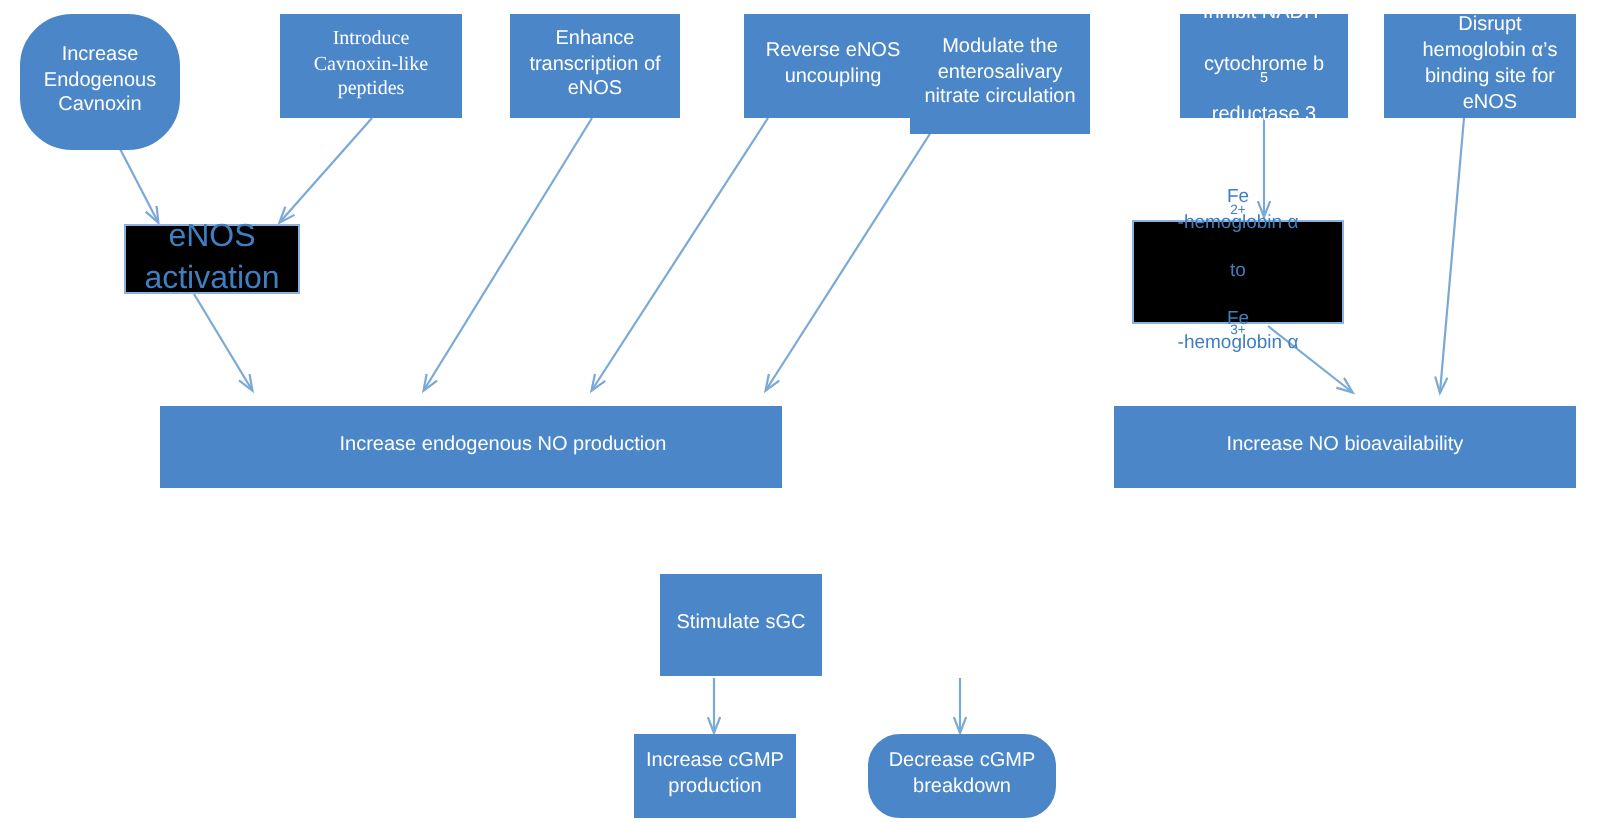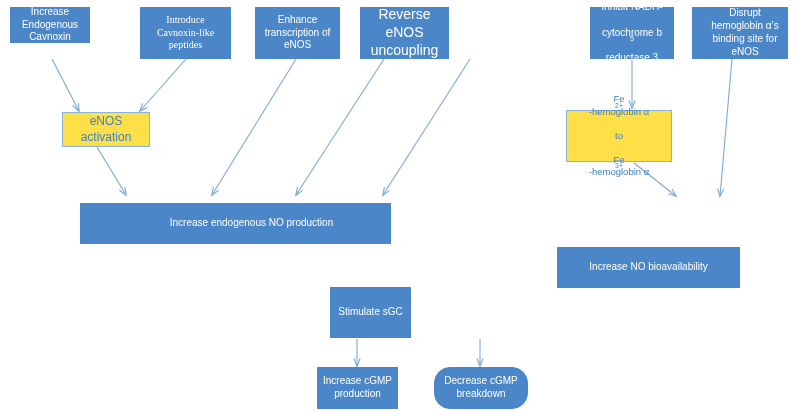--- a/index.html
+++ b/index.html
@@ -36,21 +36,21 @@
     text-align: center;
     line-height: 1.28;
     padding: 2px 4px;
   }
   .node.filled {
     background: #4a86c8;
     color: #ffffff;
     border: 1px solid #4a86c8;
   }
   .node.outline {
-    background: #fde047;
+    background: #000000;
     color: #3f7fc1;
     border: 1px solid #8ab3dc;
   }
   .node span {
     display: block;
     width: 100%;
   }
   .sup {
     font-size: 0.72em;
     vertical-align: super;
@@ -82,66 +82,69 @@
       <path d="M384,59 L296,195"></path>
       <path d="M470,59 L383,195"></path>
       <path d="M632,59 L632,108"></path>
       <path d="M634,163 L676,196"></path>
       <path d="M732,59 L720,196"></path>
       <path d="M357,339 L357,366"></path>
       <path d="M480,339 L480,366"></path>
     </g>
   </svg>
 
-  <div class="node filled" style="left:10px; top:7px; width:80px; height:36px; font-size:10px;">
+  <div class="node filled" style="left:10px; top:7px; width:80px; height:68px; font-size:10px;border-radius:26px;">
     <span>Increase Endogenous Cavnoxin</span>
   </div>
 
   <div class="node filled" style="left:140px; top:7px; width:91px; height:52px; font-size:10px;font-family:Liberation Serif, serif;">
     <span>Introduce Cavnoxin-like peptides</span>
   </div>
 
   <div class="node filled" style="left:255px; top:7px; width:85px; height:52px; font-size:10px;">
     <span>Enhance transcription of eNOS</span>
   </div>
 
-  <div class="node filled" style="left:360px; top:7px; width:89px; height:52px; font-size:14px;">
+  <div class="node filled" style="left:372px; top:7px; width:89px; height:52px; font-size:10px;">
     <span>Reverse eNOS uncoupling</span>
   </div>
 
+  <div class="node filled" style="left:455px; top:7px; width:90px; height:60px; font-size:10px;">
+    <span>Modulate the enterosalivary nitrate circulation</span>
+  </div>
 
   <div class="node filled" style="left:590px; top:7px; width:84px; height:52px; font-size:10px;">
     <span>
       <span>Inhibit NADH-</span><br>
       <span>cytochrome  b</span><span class="sub">5</span><br>
       <span>reductase 3</span>
     </span>
   </div>
 
   <div class="node filled" style="left:692px; top:7px; width:96px; height:52px; font-size:10px;padding-left:14px;">
     <span>Disrupt hemoglobin α’s binding site for eNOS</span>
   </div>
 
-  <div class="node outline" style="left:62px; top:112px; width:88px; height:35px; font-size:12px;">
+  <div class="node outline" style="left:62px; top:112px; width:88px; height:35px; font-size:16px;">
     <span>eNOS activation</span>
   </div>
 
   <div class="node outline" style="left:566px; top:110px; width:106px; height:52px; font-size:9.5px;">
     <span>
       <span>Fe</span><span class="sup">2+</span><span>-hemoglobin α</span><br>
       <span>to</span><br>
       <span>Fe</span><span class="sup">3+</span><span>-hemoglobin α</span>
     </span>
   </div>
 
   <div class="node filled" style="left:80px; top:203px; width:311px; height:41px; font-size:10px;padding-left:36px;">
     <span>Increase endogenous  NO production</span>
   </div>
 
-  <div class="node filled" style="left:557px; top:203px; width:183px; height:41px; font-size:10px;margin-top:44px;">
+  <div class="node filled" style="left:557px; top:203px; width:231px; height:41px; font-size:10px;">
     <span>Increase NO bioavailability</span>
   </div>
 
   <div class="node filled" style="left:317px; top:287px; width:81px; height:51px; font-size:10px;margin-left:13px;">
     <span>Stimulate  sGC</span>
   </div>
 
 
   <div class="node filled" style="left:317px; top:367px; width:81px; height:42px; font-size:10px;">
     <span>Increase cGMP production</span>

